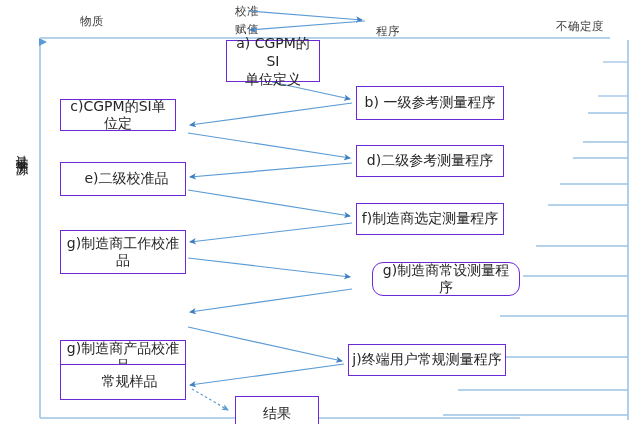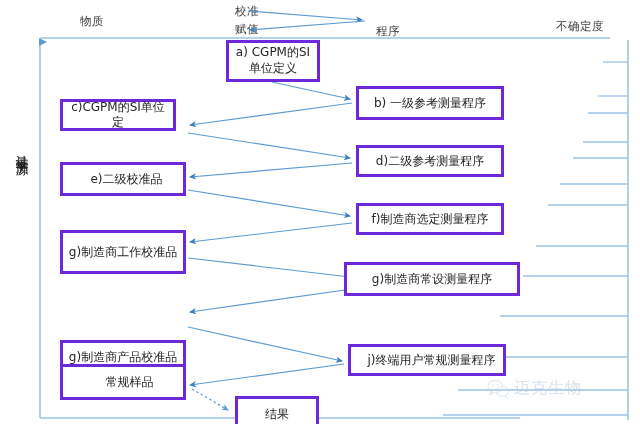--- a/index.html
+++ b/index.html
@@ -26,24 +26,24 @@
   .hdr {
     position: absolute;
     font-size: 11.5px;
     color: #3f3f3f;
     white-space: nowrap;
     letter-spacing: 0.5px;
   }
   .node {
     position: absolute;
     box-sizing: border-box;
-    border: 3px solid #6d28d9;
+    border: 1px solid #6d28d9;
     background: #ffffff;
     color: #262626;
-    font-size: 12px;
+    font-size: 14px;
     line-height: 1.25;
     display: flex;
     align-items: center;
     justify-content: center;
     text-align: center;
     padding: 1px 3px;
     z-index: 3;
   }
   .node.two-line { line-height: 1.3; }
   #axis-label {
@@ -143,34 +143,21 @@
   </svg>
 
   <div id="nodes">
       <div class="node two-line" style="left: 226px; top: 40px; width: 94px; height: 42px;">a) CGPM的SI<br>单位定义</div>
       <div class="node" style="left: 60px; top: 99px; width: 116px; height: 32px;">c)CGPM的SI单位定</div>
       <div class="node" style="left: 356px; top: 86px; width: 148px; height: 34px;">b) 一级参考测量程序</div>
       <div class="node" style="left: 60px; top: 162px; width: 126px; height: 34px; padding-left: 10px;">e)二级校准品</div>
       <div class="node" style="left: 356px; top: 145px; width: 148px; height: 32px;">d)二级参考测量程序</div>
       <div class="node" style="left: 356px; top: 203px; width: 148px; height: 32px;">f)制造商选定测量程序</div>
       <div class="node" style="left: 60px; top: 230px; width: 126px; height: 44px;">g)制造商工作校准品</div>
-      <div class="node" style="left: 344px; top: 262px; width: 176px; height: 34px;">g)制造商常设测量程序</div>
+      <div class="node" style="left: 372px; top: 262px; width: 148px; height: 34px; border-radius: 11px;">g)制造商常设测量程序</div>
       <div class="node" style="left: 60px; top: 296px; width: 126px; height: 34px; margin-top: 44px;">g)制造商产品校准品</div>
-      <div class="node" style="left: 348px; top: 344px; width: 158px; height: 32px; padding-left: 12px;">j)终端用户常规测量程序</div>
+      <div class="node" style="left: 348px; top: 344px; width: 158px; height: 32px;">j)终端用户常规测量程序</div>
       <div class="node" style="left: 60px; top: 364px; width: 126px; height: 36px; padding-left: 16px;">常规样品</div>
       <div class="node" style="left: 235px; top: 396px; width: 84px; height: 36px;">结果</div>
     </div>
 
-  <div id="watermark">
-    <svg class="wm-icon" width="22" height="20" viewBox="0 0 22 20" xmlns="http://www.w3.org/2000/svg">
-      <ellipse cx="8.4" cy="7.6" rx="7.4" ry="6.2" fill="none" stroke="#b9cfe2" stroke-width="1.1"></ellipse>
-      <path d="M4.2 12.6 L2.4 16.2 L6.2 14.1" fill="none" stroke="#b9cfe2" stroke-width="1.1"></path>
-      <circle cx="6.1" cy="6.3" r="0.95" fill="#b9cfe2"></circle>
-      <circle cx="10.7" cy="6.3" r="0.95" fill="#b9cfe2"></circle>
-      <ellipse cx="15.4" cy="12.4" rx="5.9" ry="5" fill="none" stroke="#b9cfe2" stroke-width="1.1"></ellipse>
-      <path d="M18.6 16.2 L20.3 19.1 L17.2 17.5" fill="none" stroke="#b9cfe2" stroke-width="1.1"></path>
-      <circle cx="13.6" cy="11.4" r="0.8" fill="#b9cfe2"></circle>
-      <circle cx="17.3" cy="11.4" r="0.8" fill="#b9cfe2"></circle>
-    </svg>
-    <span class="wm-text">迈克生物</span>
-  </div>
 
 </div>
 
 </body></html>

